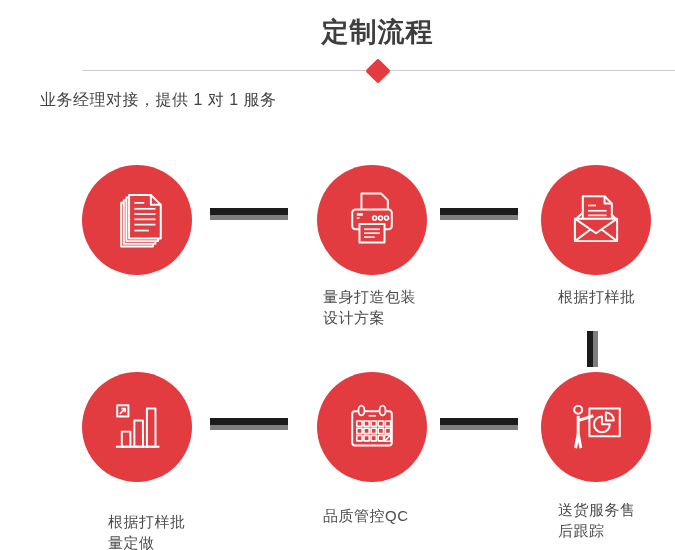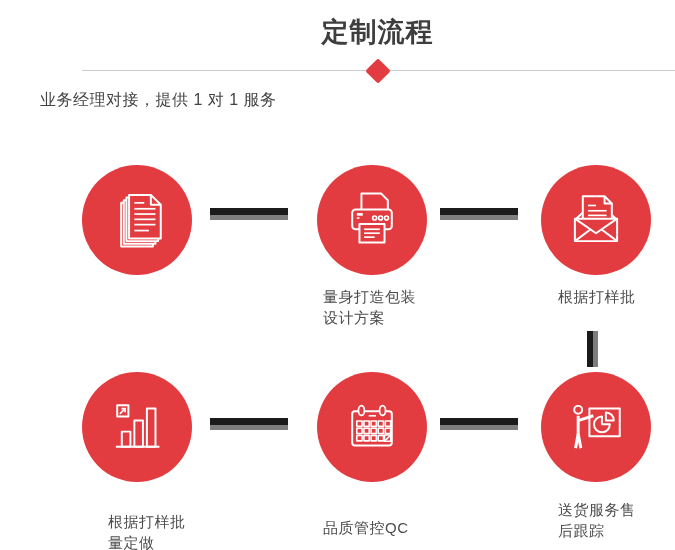--- a/index.html
+++ b/index.html
@@ -150,21 +150,21 @@
         <rect x="70.2" y="52" width="8" height="8"></rect>
         <rect x="27" y="63" width="8" height="8"></rect>
         <rect x="37.8" y="63" width="8" height="8"></rect>
         <rect x="48.6" y="63" width="8" height="8"></rect>
         <rect x="59.4" y="63" width="8" height="8"></rect>
         <rect x="69" y="62" width="9.5" height="9.5"></rect>
         <line x1="69" y1="71.5" x2="78.5" y2="62"></line>
       </g>
     </svg>
   </div>
-  <div class="step-label" style="left:283px;top:517px">
+  <div class="step-label" style="left:283px;top:505px">
     <div>品质管控QC</div>
   </div>
 
   <div class="circle" style="left:501px;top:372px">
     <svg viewBox="0 0 100 100" width="66" height="66" fill="none" stroke="#fff" stroke-width="3" stroke-linejoin="round">
       <rect x="40" y="22" width="46" height="42"></rect>
       <path d="M59,34 A12,12 0 1 0 71,46 L59,46 Z"></path>
       <path d="M65,40 V28 A12,12 0 0 1 77,40 Z"></path>
       <circle cx="23" cy="24" r="6"></circle>
       <path d="M23,33 V60" stroke-width="4.5"></path>

